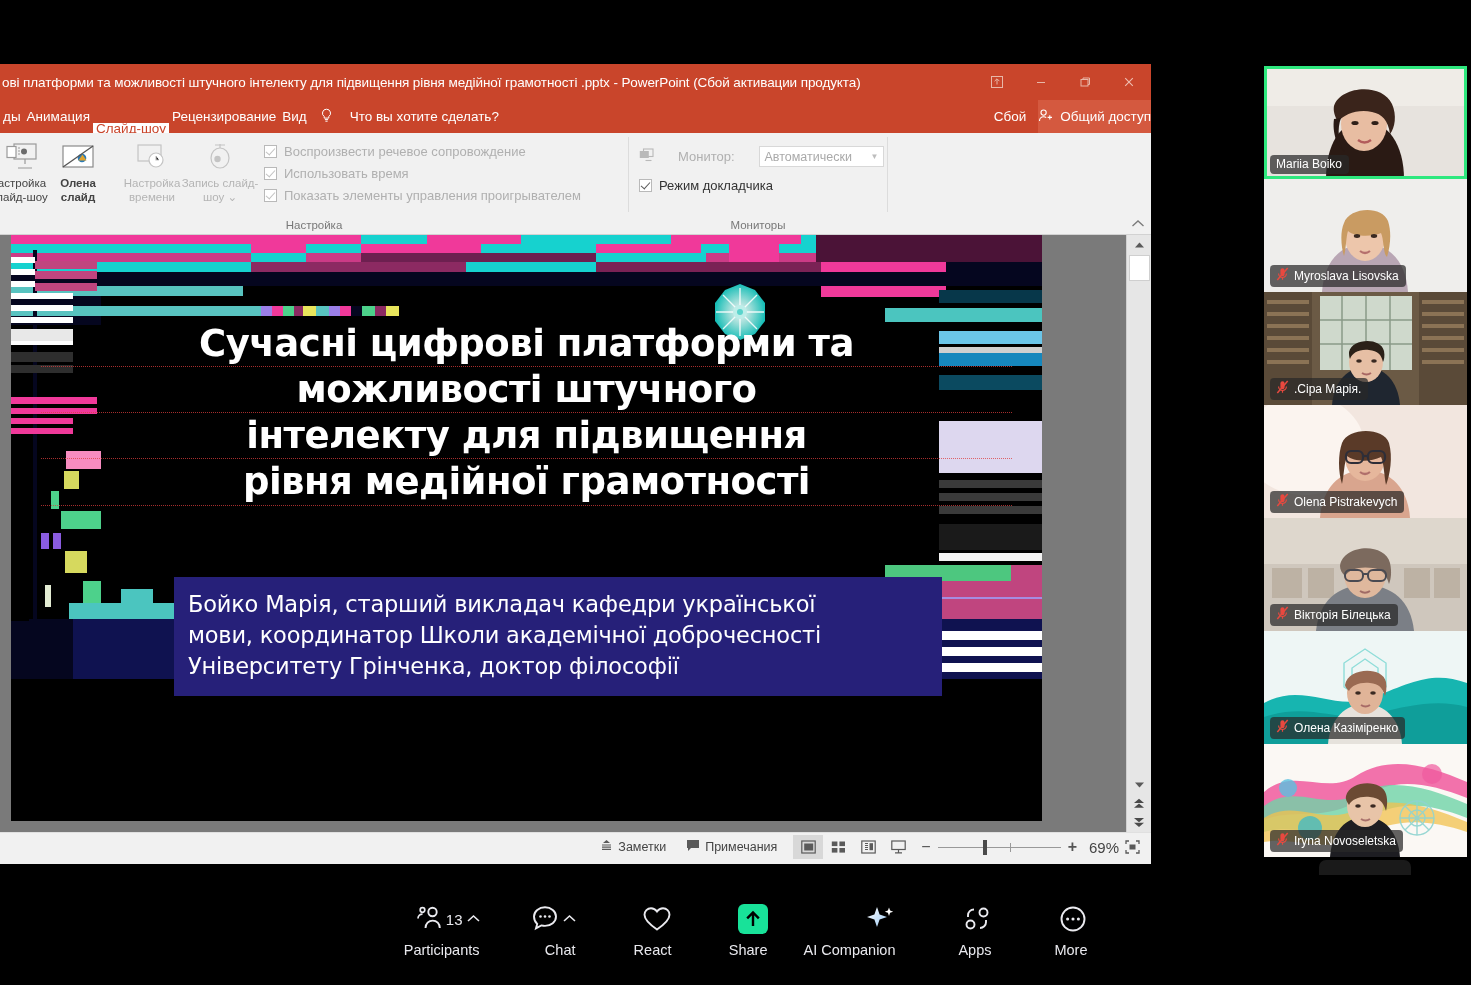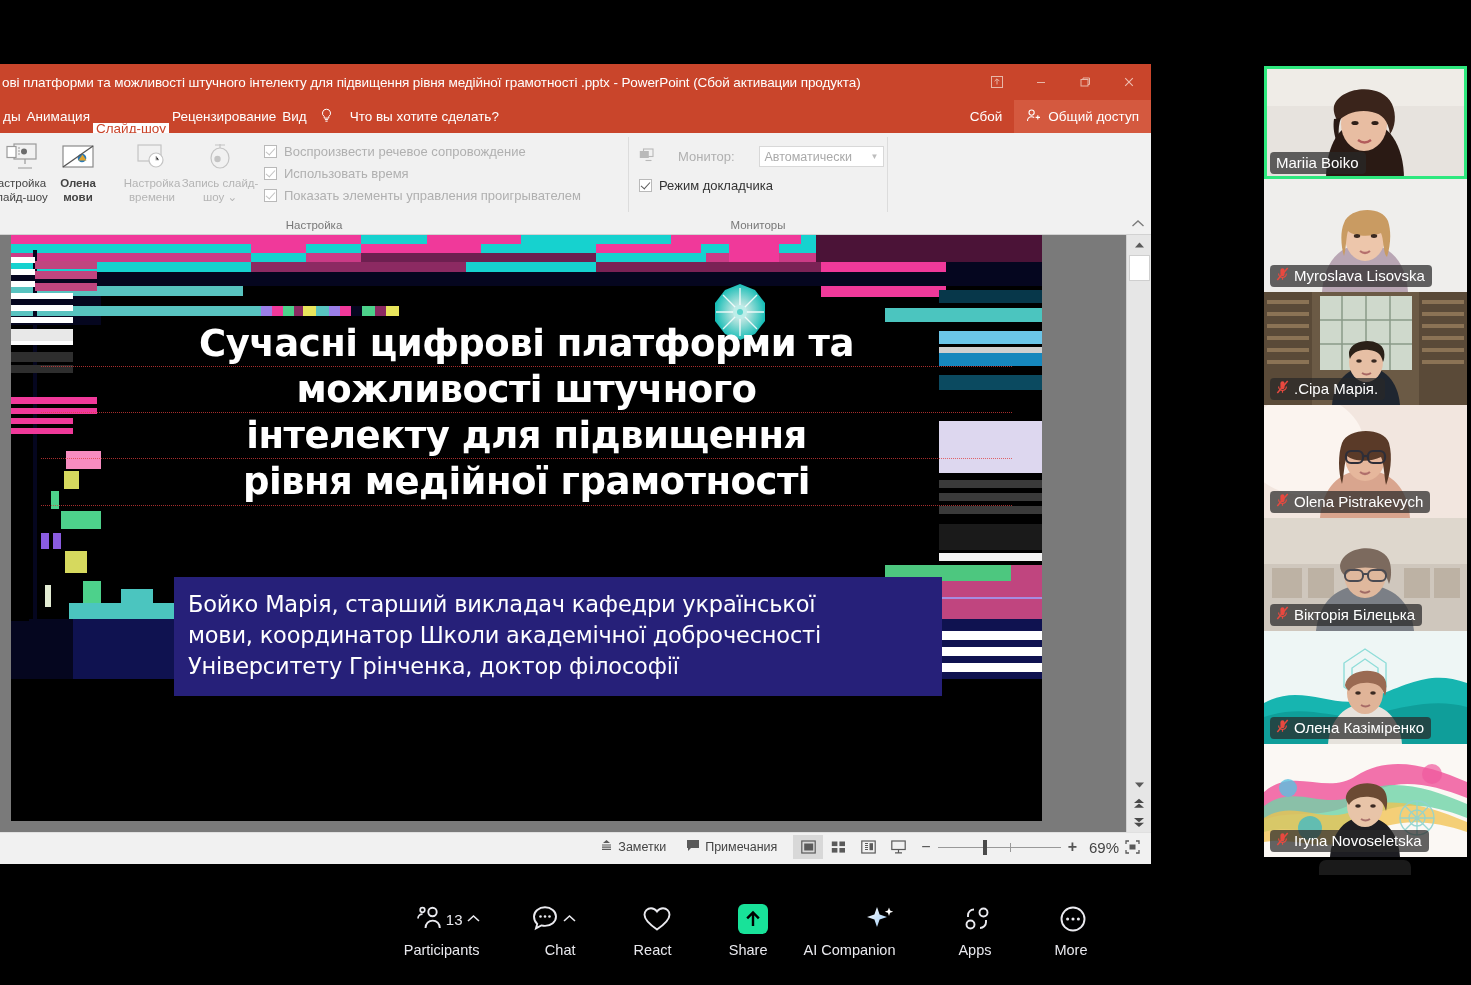--- a/index.html
+++ b/index.html
@@ -46,21 +46,21 @@
   .ppt-tab.active { background:#ffffff; color:#c9452b;margin-top:23px; }
   .tellme {
     display:flex; align-items:center; gap:17px; padding:0 10px;
     color:#ffffff; font-size:13.5px; white-space:nowrap;
   }
   .tabs-right {
     position:absolute; right:0; top:0; height:33px; display:flex; align-items:stretch;
   }
   .signin { display:flex; align-items:center; padding:0 12px; color:#fff; font-size:13.5px; }
   .share-btn {
-    display:flex; align-items:center; gap:6px; padding:0 12px;
+    display:flex; align-items:center; gap:6px; padding:0 0;
     background:#d6datomic; background:#d4593f; color:#fff; font-size:13.5px;
   }
 
   
   .ribbon {
     position:relative; height:102px; background:#f1f1f1;
     border-bottom:1px solid #d2d2d2;
     display:flex; align-items:stretch;
   }
   .rib-group { position:relative; display:flex; flex-direction:column; }
@@ -165,21 +165,21 @@
   .fit-btn { width:26px; height:24px; display:flex; align-items:center; justify-content:center; color:#555; }
 
   
   .zstrip { position:absolute; left:1264px; top:66px; width:203px; }
   .ztile { position:relative; width:203px; height:113px; overflow:hidden; background:#1b1b1b; }
   .ztile.active { outline:3px solid #2ee87e; outline-offset:-3px; }
   .zname {
     position:absolute; left:6px; bottom:5px; max-width:192px;
     background:rgba(40,40,40,.72); border-radius:4px;
     padding:2px 7px 3px 6px; display:flex; align-items:center; gap:5px;
-    color:#fff; font-size:15px; white-space:nowrap; overflow:hidden;
+    color:#fff; font-size:12px; white-space:nowrap; overflow:hidden;
   }
   .mute-ic { flex:none; }
   .zcollapse {
     position:absolute; left:1319px; top:860px; width:92px; height:46px;
     background:#1a1a1a; border-radius:7px;
     display:flex; align-items:center; justify-content:center; color:#c9c9d2;
   }
 
   
   .ztoolbar {
@@ -285,21 +285,21 @@
           <div class="big-btn" style="font-weight:600;">
             <span class="glyph">
               <svg width="36" height="30" viewBox="0 0 36 30">
                   <rect x="3" y="4" width="30" height="21" fill="#fff" stroke="#8a8a8a" stroke-width="1.2"></rect>
                   <circle cx="22" cy="16" r="4.3" fill="#2b7ab5"></circle>
                   <path d="M18.5 18.5l4-6 4 6z" fill="#e0a32e"></path>
                   <path d="M3 25L33 4" stroke="#555" stroke-width="1.3"></path>
                 </svg>
             </span>
             <span class="cap">Олена</span>
-            <span class="cap">мови</span>
+            <span class="cap">слайд</span>
           </div>
           <div class="big-btn dim" style="width:64px;margin-left:14px;">
             <span class="glyph">
               <svg width="34" height="30" viewBox="0 0 34 30">
                   <rect x="3" y="3" width="23" height="16" fill="none" stroke="#c4c4c4" stroke-width="1.2"></rect>
                   <circle cx="21" cy="18" r="7" fill="#fff" stroke="#c4c4c4" stroke-width="1.2"></circle>
                   <path d="M21 14v4h3" stroke="#c4c4c4" stroke-width="1.2"></path>
                 </svg>
             </span>
             <span class="cap">Настройка</span>

